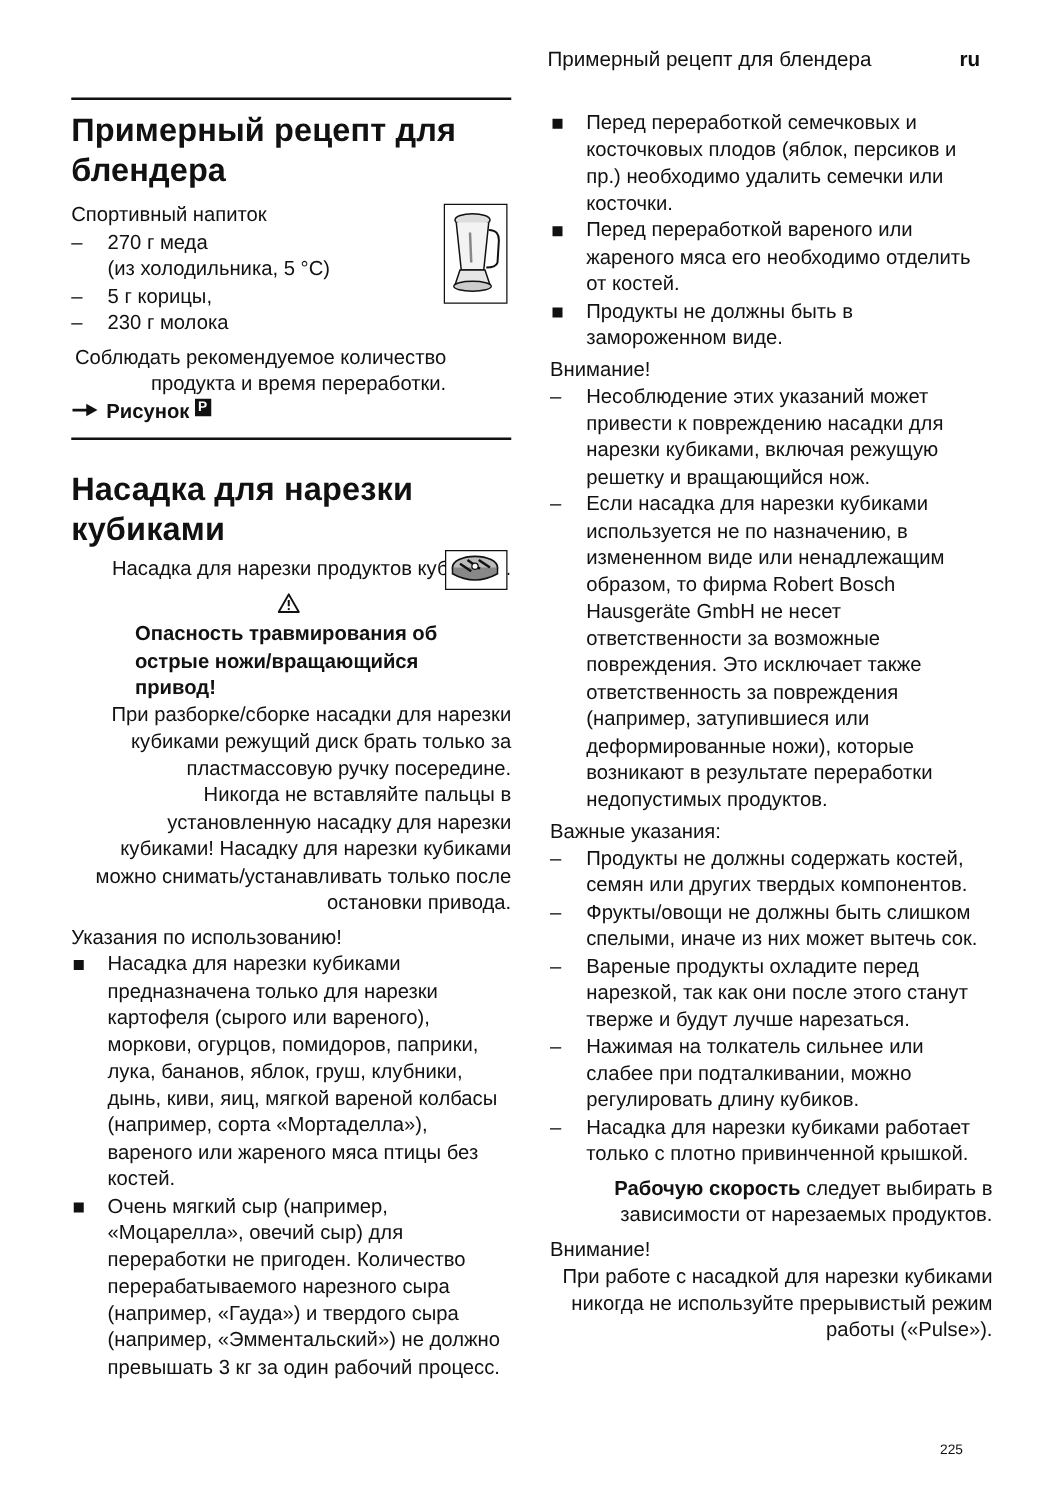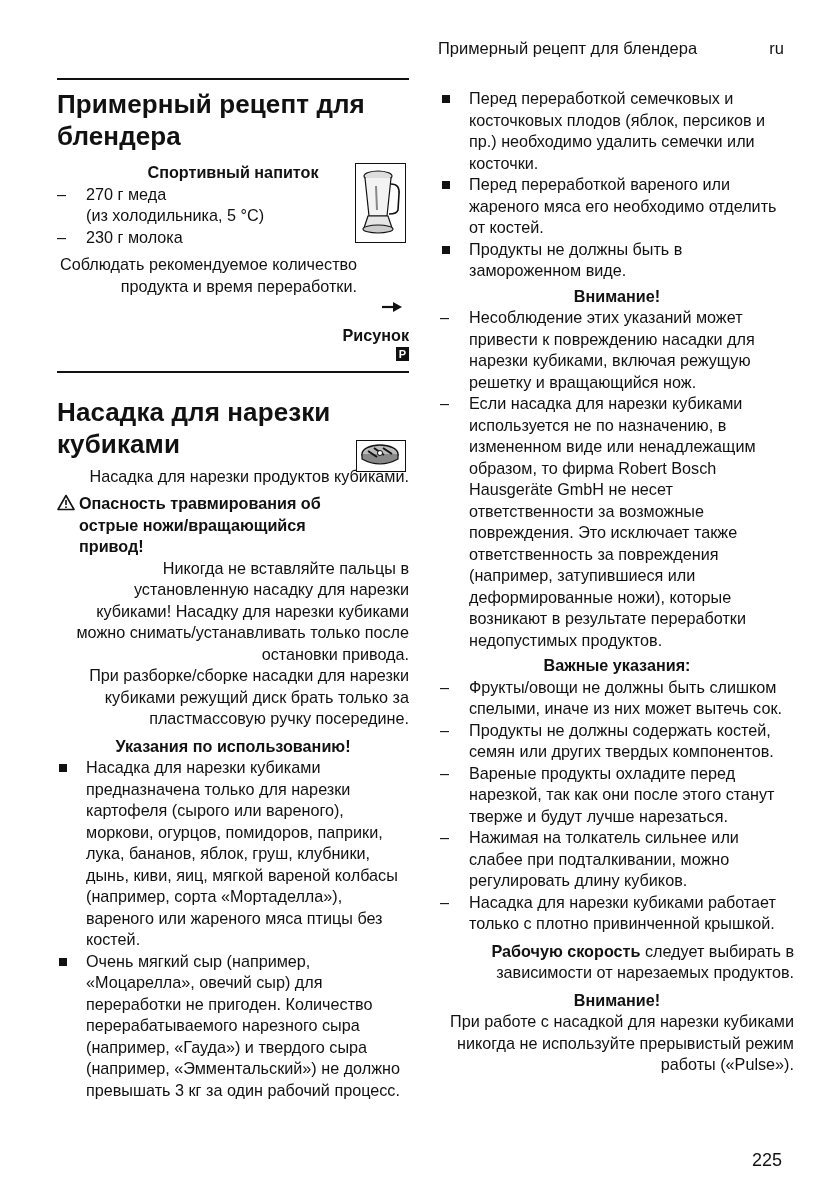--- a/index.html
+++ b/index.html
@@ -6,31 +6,31 @@
   body {
     width: 839px; height: 1191px; position: relative; overflow: hidden;
     font-family: "Liberation Sans", "DejaVu Sans", sans-serif;
     color: #111111;
   }
   .running-head {
     position: absolute; top: 38px; left: 438px; width: 346px;
     font-size: 16.5px; line-height: 20px;
     display: flex; justify-content: space-between;
   }
-  .running-head .lang { font-weight: normal; padding-left: 48px; }
+  .running-head .lang { font-weight: bold; padding-left: 48px; }
   .col { position: absolute; top: 78px; font-size: 16.2px; line-height: 21.5px; }
   .col-left { left: 57px; width: 352px; }
   .col-right { left: 440px; width: 354px; }
 
   .rule { height: 0; border-top: 2.5px solid #111; margin: 0; }
   h1 {
     margin: 8px 0 10px 0; font-size: 26px; line-height: 32px; font-weight: bold;
     letter-spacing: 0.1px;
   }
-  .subhead { font-weight: bold; margin: 0; text-align: center; }
+  .subhead { font-weight: normal; margin: 0; }
   .p { margin: 0; text-align: right; }
   .gap { height: 6px; }
   .gap-s { height: 4px; }
 
   .item { display: flex; align-items: flex-start; }
   .marker { width: 29px; flex: 0 0 29px; }
   .marker.dash::before { content: "–"; }
   .marker.sq { position: relative; }
   .marker.sq::before {
     content: ""; position: absolute; left: 2px; top: 7px;
@@ -40,31 +40,31 @@
   .bold { font-weight: bold; }
 
   .blender-icon {
     position: absolute; left: 298px; top: 85px; width: 51px; height: 80px;
     border: 1.5px solid #111; box-sizing: border-box; background: #fff;
   }
   .dicer-icon {
     position: absolute; left: 299px; top: 362px; width: 50px; height: 32px;
     border: 1.5px solid #111; box-sizing: border-box; background: #fff;
   }
-  .warn-line { display: flex; align-items: flex-start; }
+  .warn-line { display: flex; align-items: center; flex-direction: column; }
   .warn-icon { width: 22px; flex: 0 0 22px; margin-top: 1px; }
   .warn-text { font-weight: bold; }
-  .figure-ref { display: flex; align-items: flex-end; font-weight: bold; flex-direction: column; }
+  .figure-ref { display: flex; align-items: flex-start; font-weight: bold; }
   .arrow { width: 28px; flex: 0 0 28px; }
   .figbox {
     display: inline-block; width: 13px; height: 14px; background: #111; color: #fff;
     font-size: 11px; line-height: 14px; text-align: center; margin-left: 4px; font-weight: bold;
   }
   .page-number {
-    position: absolute; left: 752px; top: 1150px; font-size: 18px; line-height: 20px;
+    position: absolute; left: 752px; top: 1150px; font-size: 11px; line-height: 20px;
   }
 </style>
 </head>
 <body>
 
 <div class="running-head">
   <span>Примерный рецепт для блендера</span>
   <span class="lang">ru</span>
 </div>
 
@@ -73,20 +73,24 @@
   <h1>Примерный рецепт для блендера</h1>
   <p class="subhead">Спортивный напиток</p>
 
   <div class="item">
     <span class="marker dash"></span>
     <span class="item-text">270 г меда</span>
   </div>
   <div class="item">
     <span class="marker"></span>
     <span class="item-text">(из холодильника, 5 °C)</span>
+  </div>
+  <div class="item">
+    <span class="marker dash"></span>
+    <span class="item-text">5 г корицы,</span>
   </div>
   <div class="item">
     <span class="marker dash"></span>
     <span class="item-text">230 г молока</span>
   </div>
 
 
   <div class="gap"></div>
   <p class="p" style="width:300px;">Соблюдать рекомендуемое количество продукта и время переработки.</p>
   <div class="figure-ref">
@@ -109,22 +113,22 @@
   <div class="warn-line">
     <span class="warn-icon">
       <svg width="18" height="17" viewBox="0 0 18 17">
           <polygon points="9,1.5 17,15.5 1,15.5" fill="none" stroke="#111" stroke-width="1.6" stroke-linejoin="round"></polygon>
           <line x1="9" y1="6" x2="9" y2="11" stroke="#111" stroke-width="1.6"></line>
           <circle cx="9" cy="13.2" r="0.9" fill="#111"></circle>
         </svg>
     </span>
     <span class="warn-text" style="width:250px;">Опасность травмирования об острые ножи/вращающийся привод!</span>
   </div>
+  <p class="p">При разборке/сборке насадки для нарезки кубиками режущий диск брать только за пластмассовую ручку посередине.</p>
   <p class="p">Никогда не вставляйте пальцы в установленную насадку для нарезки кубиками! Насадку для нарезки кубиками можно снимать/устанавливать только после остановки привода.</p>
-  <p class="p">При разборке/сборке насадки для нарезки кубиками режущий диск брать только за пластмассовую ручку посередине.</p>
 
   <div class="gap"></div>
   <p class="subhead">Указания по использованию!</p>
   <div class="item">
     <span class="marker sq"></span>
     <span class="item-text">Насадка для нарезки кубиками предназначена только для нарезки картофеля (сырого или вареного), моркови, огурцов, помидоров, паприки, лука, бананов, яблок, груш, клубники, дынь, киви, яиц, мягкой вареной колбасы (например, сорта «Мортаделла»), вареного или жареного мяса птицы без костей.</span>
   </div>
   <div class="item">
     <span class="marker sq"></span>
     <span class="item-text">Очень мягкий сыр (например, «Моцарелла», овечий сыр) для переработки не пригоден. Количество перерабатываемого нарезного сыра (например, «Гауда») и твердого сыра (например, «Эмментальский») не должно превышать 3 кг за один рабочий процесс.</span>
@@ -173,25 +177,25 @@
   </div>
   <div class="item">
     <span class="marker dash"></span>
     <span class="item-text">Если насадка для нарезки кубиками используется не по назначению, в измененном виде или ненадлежащим образом, то фирма Robert Bosch Hausgeräte GmbH не несет ответственности за возможные повреждения. Это исключает также ответственность за повреждения (например, затупившиеся или деформированные ножи), которые возникают в результате переработки недопустимых продуктов.</span>
   </div>
 
   <div class="gap-s"></div>
   <p class="subhead">Важные указания:</p>
   <div class="item">
     <span class="marker dash"></span>
+    <span class="item-text">Продукты не должны содержать костей, семян или других твердых компонентов.</span>
+  </div>
+  <div class="item">
+    <span class="marker dash"></span>
     <span class="item-text">Фрукты/овощи не должны быть слишком спелыми, иначе из них может вытечь сок.</span>
-  </div>
-  <div class="item">
-    <span class="marker dash"></span>
-    <span class="item-text">Продукты не должны содержать костей, семян или других твердых компонентов.</span>
   </div>
   <div class="item">
     <span class="marker dash"></span>
     <span class="item-text">Вареные продукты охладите перед нарезкой, так как они после этого станут тверже и будут лучше нарезаться.</span>
   </div>
   <div class="item">
     <span class="marker dash"></span>
     <span class="item-text">Нажимая на толкатель сильнее или слабее при подталкивании, можно регулировать длину кубиков.</span>
   </div>
   <div class="item">

